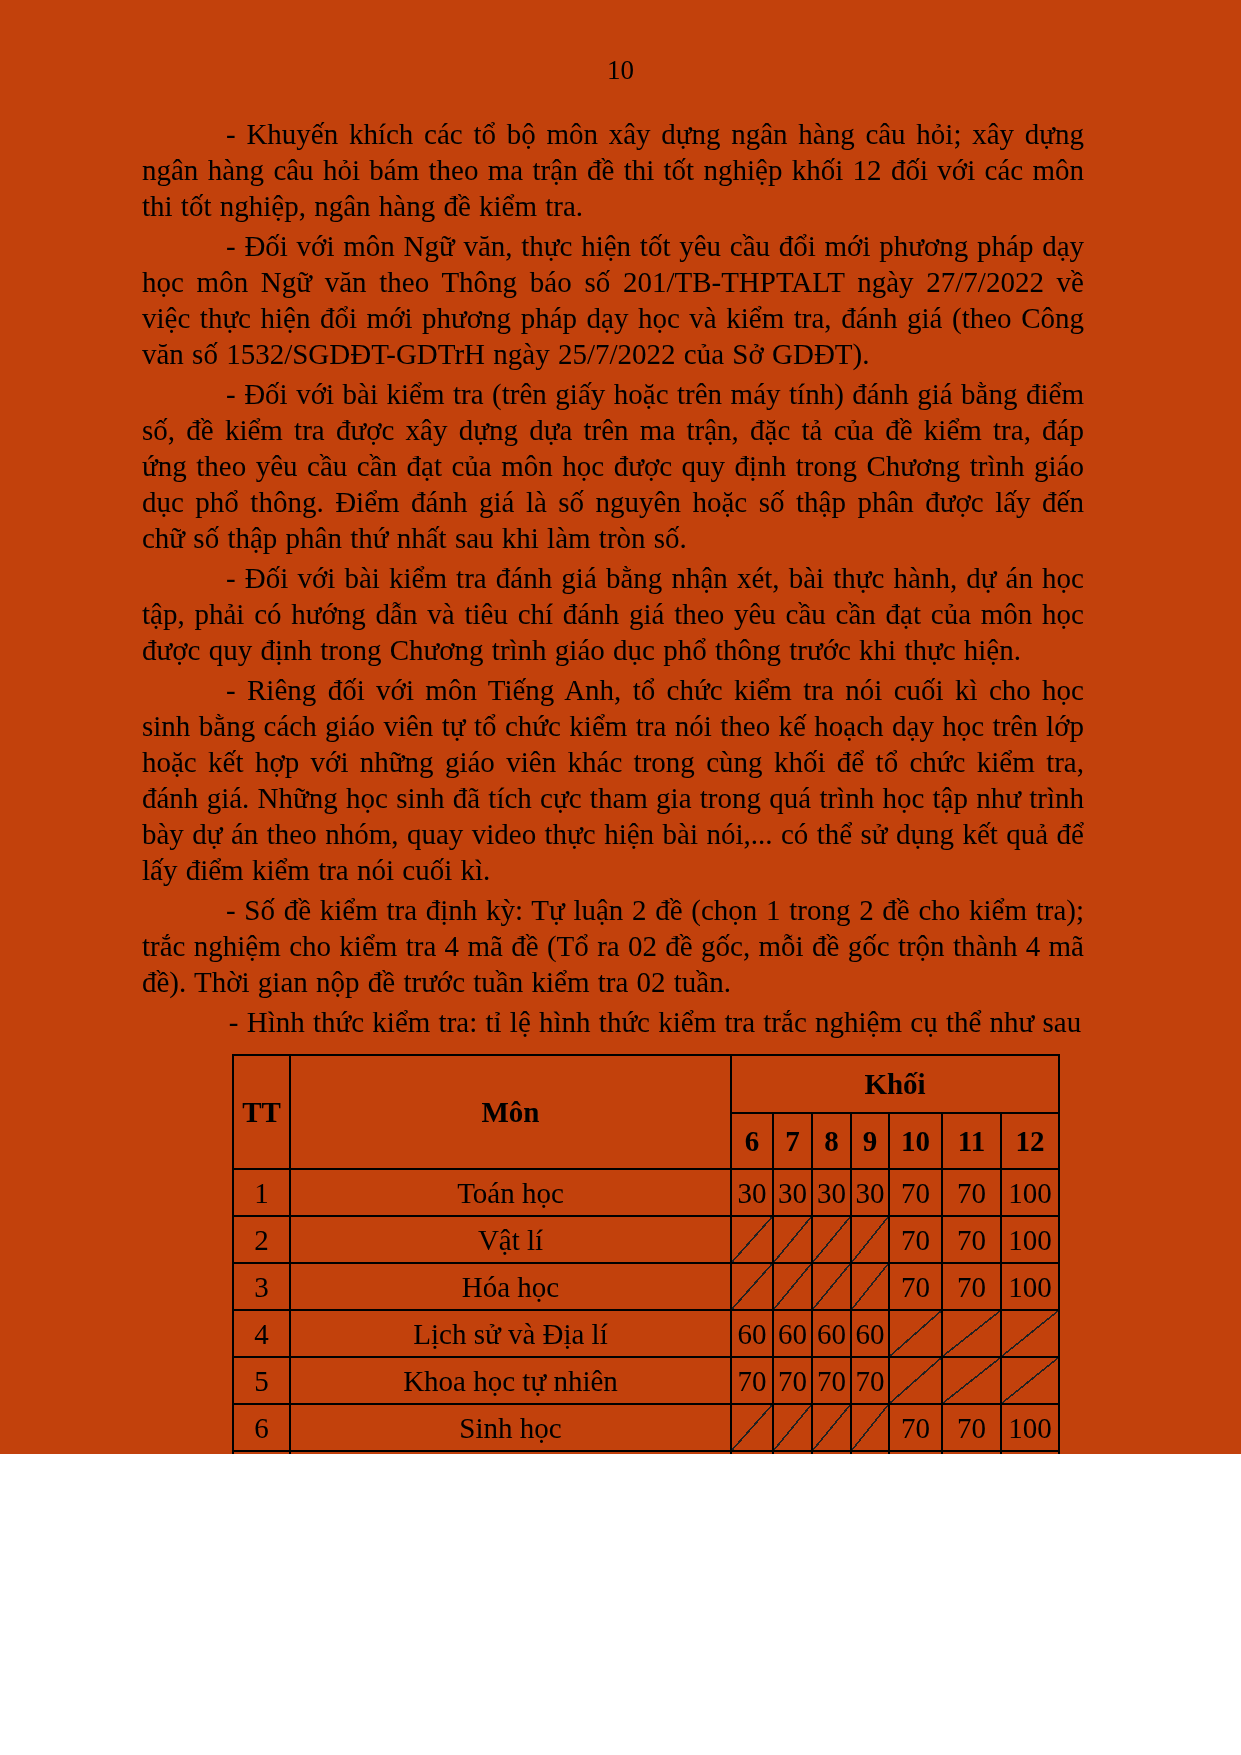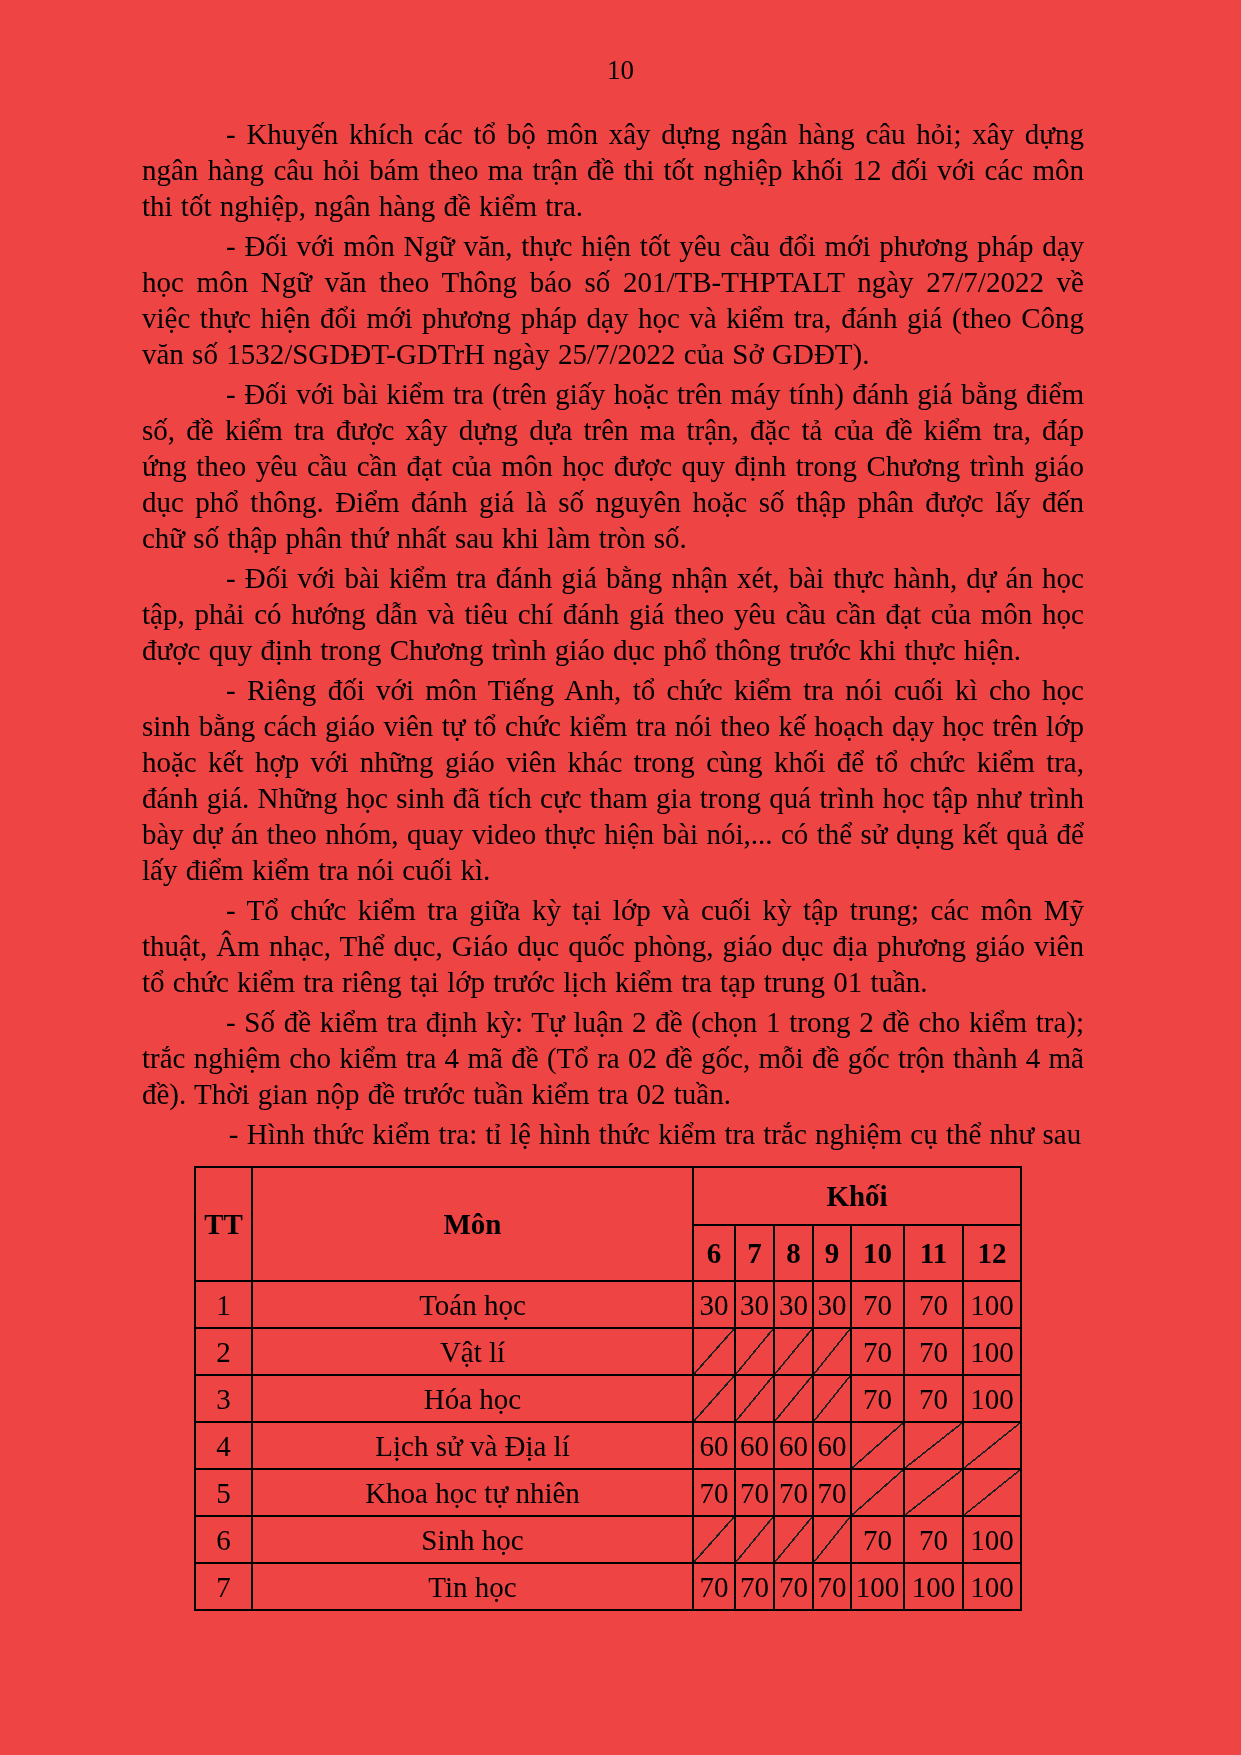--- a/index.html
+++ b/index.html
@@ -4,22 +4,22 @@
 <style>
   html, body {
     margin: 0;
     padding: 0;
     background: #ffffff;
     color: #000000;
   }
   .page {
     position: relative;
     width: 1241px;
-    height: 1755px;
-    background: #ef4444;
+    height: 1454px;
+    background: #c2410c;
     font-family: "Liberation Serif", "DejaVu Serif", serif;
     font-size: 29px;
     line-height: 36px;
     overflow: hidden;
     box-sizing: border-box;
     padding-top: 52px;
   }
   .page-number {
     text-align: center;
     font-size: 27px;
@@ -34,21 +34,21 @@
     text-align: justify;
     text-indent: 84px;
     word-spacing: 1px;
   }
   .content p.no-justify {
     text-align: center;
   }
   table.exam-table {
     border-collapse: collapse;
     table-layout: fixed;
-    margin-left: 52px;
+    margin-left: 90px;
     margin-top: 14px;
   }
   table.exam-table th,
   table.exam-table td {
     border: 2px solid #000;
     text-align: center;
     vertical-align: middle;
     padding: 0;
     font-size: 29px;
     overflow: hidden;
@@ -73,21 +73,20 @@
 <div class="page">
 
   <div class="page-number">10</div>
 
   <div class="content">
     <p>- Khuyến khích các tổ bộ môn xây dựng ngân hàng câu hỏi; xây dựng ngân hàng câu hỏi bám theo ma trận đề thi tốt nghiệp khối 12 đối với các môn thi tốt nghiệp, ngân hàng đề kiểm tra.</p>
     <p>- Đối với môn Ngữ văn, thực hiện tốt yêu cầu đổi mới phương pháp dạy học môn Ngữ văn theo Thông báo số 201/TB-THPTALT ngày 27/7/2022 về việc thực hiện đổi mới phương pháp dạy học và kiểm tra, đánh giá (theo Công văn số 1532/SGDĐT-GDTrH ngày 25/7/2022 của Sở GDĐT).</p>
     <p>- Đối với bài kiểm tra (trên giấy hoặc trên máy tính) đánh giá bằng điểm số, đề kiểm tra được xây dựng dựa trên ma trận, đặc tả của đề kiểm tra, đáp ứng theo yêu cầu cần đạt của môn học được quy định trong Chương trình giáo dục phổ thông. Điểm đánh giá là số nguyên hoặc số thập phân được lấy đến chữ số thập phân thứ nhất sau khi làm tròn số.</p>
     <p>- Đối với bài kiểm tra đánh giá bằng nhận xét, bài thực hành, dự án học tập, phải có hướng dẫn và tiêu chí đánh giá theo yêu cầu cần đạt của môn học được quy định trong Chương trình giáo dục phổ thông trước khi thực hiện.</p>
     <p>- Riêng đối với môn Tiếng Anh, tổ chức kiểm tra nói cuối kì cho học sinh bằng cách giáo viên tự tổ chức kiểm tra nói theo kế hoạch dạy học trên lớp hoặc kết hợp với những giáo viên khác trong cùng khối để tổ chức kiểm tra, đánh giá. Những học sinh đã tích cực tham gia trong quá trình học tập như trình bày dự án theo nhóm, quay video thực hiện bài nói,... có thể sử dụng kết quả để lấy điểm kiểm tra nói cuối kì.</p>
-    <p>- Tổ chức kiểm tra giữa kỳ tại lớp và cuối kỳ tập trung; các môn Mỹ thuật, Âm nhạc, Thể dục, Giáo dục quốc phòng, giáo dục địa phương giáo viên tổ chức kiểm tra riêng tại lớp trước lịch kiểm tra tạp trung 01 tuần.</p>
     <p>- Số đề kiểm tra định kỳ: Tự luận 2 đề (chọn 1 trong 2 đề cho kiểm tra); trắc nghiệm cho kiểm tra 4 mã đề (Tổ ra 02 đề gốc, mỗi đề gốc trộn thành 4 mã đề). Thời gian nộp đề trước tuần kiểm tra 02 tuần.</p>
     <p class="no-justify">- Hình thức kiểm tra: tỉ lệ hình thức kiểm tra trắc nghiệm cụ thể như sau</p>
 
     <table class="exam-table">
       <colgroup>
         <col style="width:57px">
         <col style="width:441px">
         <col style="width:42px">
         <col style="width:39px">
         <col style="width:39px">

